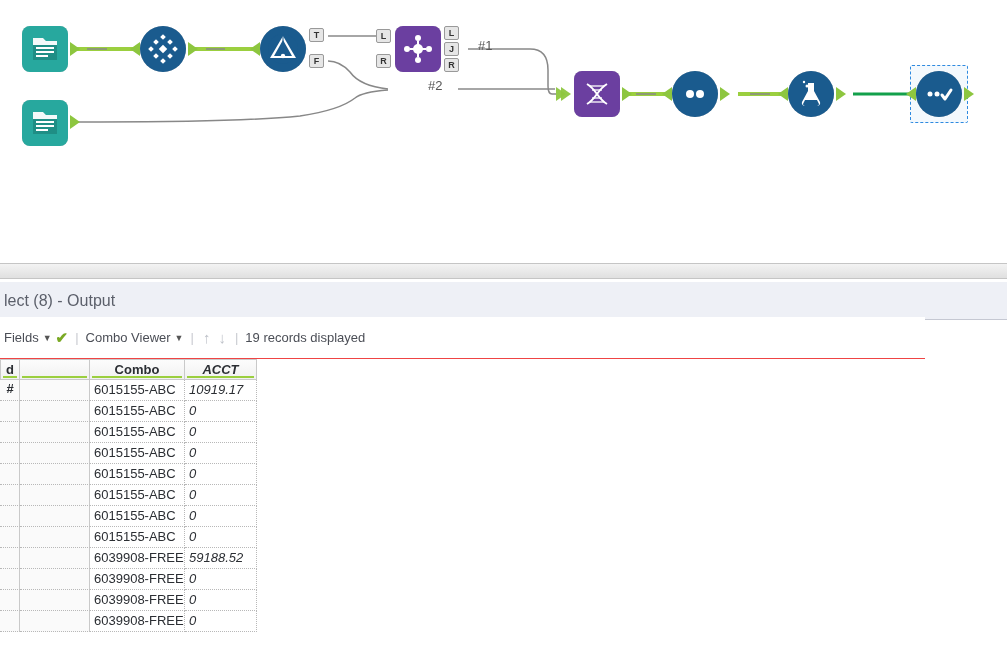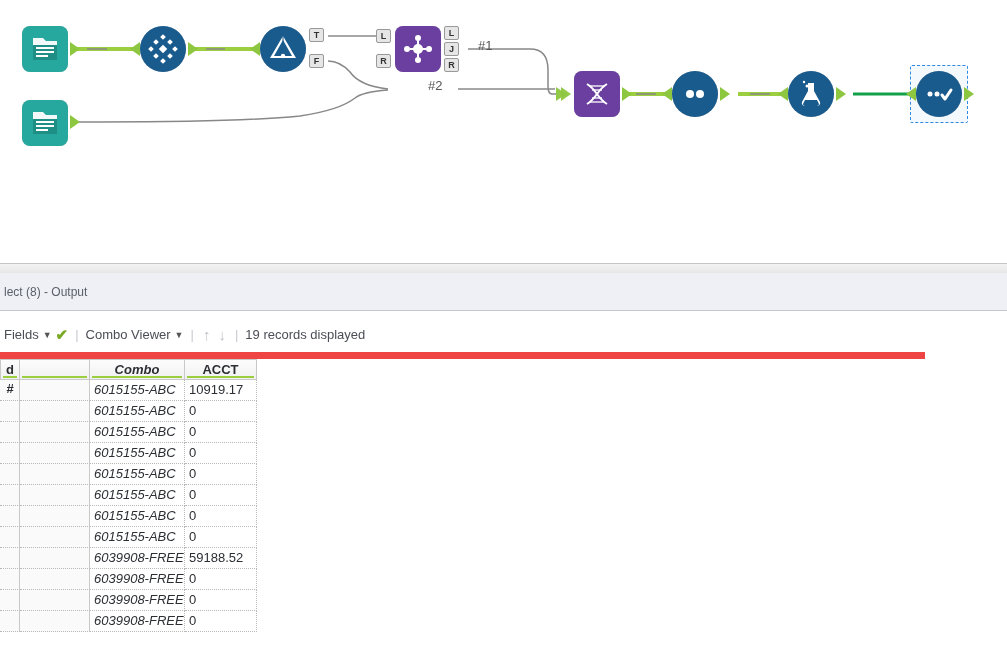--- a/index.html
+++ b/index.html
@@ -50,30 +50,30 @@
   }
 
   .label { position:absolute; font-size:13px; color:#555; }
 
   
   .hsep { position:absolute; left:0; width:1007px; height:16px; top:263px;
     background: linear-gradient(#f3f3f3,#e0e0e0);
     border-top:1px solid #c5c5c5; border-bottom:1px solid #c5c5c5;
   }
   .panel-title-bar {
-    position:absolute; left:0; top:273px; width:1007px; height:38px;
+    position:absolute; left:0; top:282px; width:1007px; height:38px;
     background: #eef0f6;
     border-bottom:1px solid #c5c8d2;
     display:flex; align-items:center; padding-left:4px;
-    color:#5b5f6a; font-size:12px;
+    color:#5b5f6a; font-size:16px;
   }
 
   .toolbar {
     position:absolute; left:0; top:317px; width:925px; height:42px;
-    background:#fff; border-bottom:7px solid #ef4444;
+    background:#fff; border-bottom:1px solid #ef4444;
     display:flex; align-items:center; padding-left:4px; gap:4px;
     color:#4b4e56; font-size:13px;
   }
   .toolbar .sep { color:#c8cad0; padding:0 3px; }
   .toolbar .dd { cursor:pointer; display:flex; align-items:center; gap:4px; }
   .toolbar .check { color:#7aa924; font-weight:bold; font-size:15px; }
   .toolbar .arrow-up, .toolbar .arrow-down { color:#bfc2c9; font-size:15px; padding:0 2px; cursor:pointer; }
   .toolbar .tri { font-size:9px; color:#555; }
 
   
@@ -94,22 +94,22 @@
   }
   .grid-body .row { display:flex; }
   .grid-body .cell {
     border-right:1px dotted #b8b8b8;
     border-bottom:1px dotted #b8b8b8;
     height:21px; line-height:20px; padding:0 4px;
     white-space:nowrap; overflow:hidden;
   }
   .col0 { width:20px; }
   .col1 { width:70px; }
-  .col2 { width:95px;font-style:italic; }
-  .col3 { width:72px; }
+  .col2 { width:95px; }
+  .col3 { width:72px;font-style:italic; }
   .grid-body .cell.col0 { border-right:1px solid #c9c9c9; background:#fafafa; }
   .grid-body .cell.col1 { border-right:1px solid #c9c9c9; background:#fafafa; text-align:right; color:#6a6d73; }
 
 </style>
 </head>
 <body>
 
 <div class="canvas-area">
 
   <svg class="connectors" width="1007" height="263">

